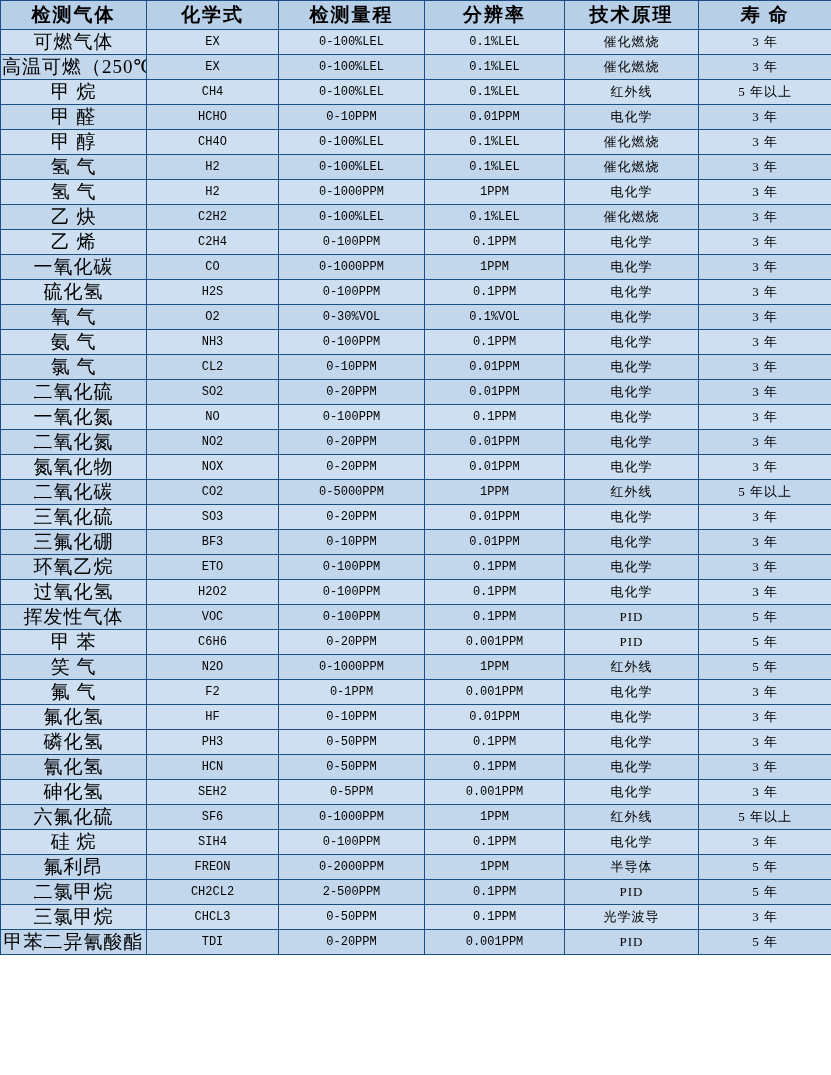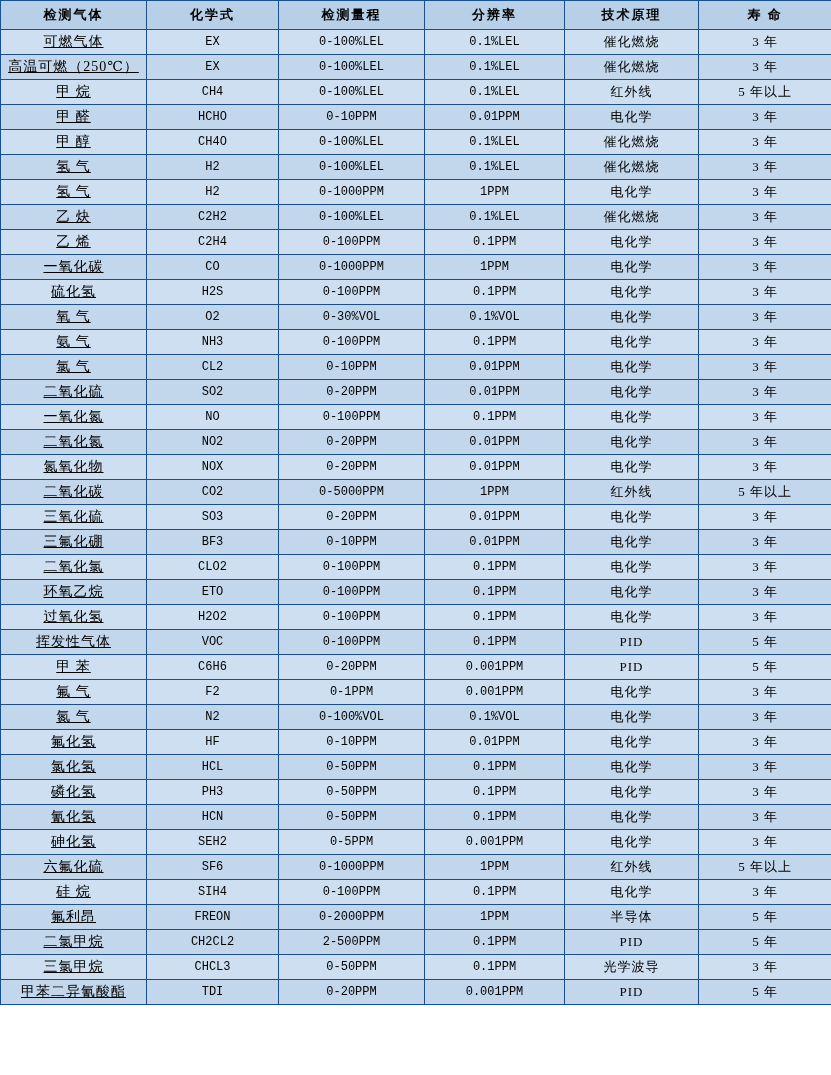--- a/index.html
+++ b/index.html
@@ -26,36 +26,35 @@
     border: 1px solid #1b4f87;
     text-align: center;
     vertical-align: middle;
     height: 22px;
     line-height: 20px;
     overflow: hidden;
     white-space: nowrap;
   }
   #gas-table thead th {
     background: #b8cfe8;
-    font-size: 13px;
+    font-size: 19px;
     font-weight: bold;
     letter-spacing: 2px;
     height: 26px;
     color: #000000;
   }
   #gas-table tbody tr.odd td {
     background: #cddff0;
   }
   #gas-table tbody tr.even td {
     background: #c2d6ec;
   }
   #gas-table tbody td.col-name {
-    font-size: 14px;
+    font-size: 19px;
     letter-spacing: 1px;
-    text-decoration: underline;
   }
   #gas-table tbody td.col-formula,
   #gas-table tbody td.col-range,
   #gas-table tbody td.col-res {
     font-family: "Liberation Mono", "DejaVu Sans Mono", monospace;
     font-size: 12px;
   }
   #gas-table tbody td.col-tech,
   #gas-table tbody td.col-life {
     font-size: 13px;
@@ -246,28 +245,20 @@
         <td class="col-life">3 年</td>
       </tr>
       <tr class="even">
         <td class="col-name">三氟化硼</td>
         <td class="col-formula">BF3</td>
         <td class="col-range">0-10PPM</td>
         <td class="col-res">0.01PPM</td>
         <td class="col-tech">电化学</td>
         <td class="col-life">3 年</td>
       </tr>
-      <tr class="odd">
-        <td class="col-name">二氧化氯</td>
-        <td class="col-formula">CLO2</td>
-        <td class="col-range">0-100PPM</td>
-        <td class="col-res">0.1PPM</td>
-        <td class="col-tech">电化学</td>
-        <td class="col-life">3 年</td>
-      </tr>
       <tr class="even">
         <td class="col-name">环氧乙烷</td>
         <td class="col-formula">ETO</td>
         <td class="col-range">0-100PPM</td>
         <td class="col-res">0.1PPM</td>
         <td class="col-tech">电化学</td>
         <td class="col-life">3 年</td>
       </tr>
       <tr class="odd">
         <td class="col-name">过氧化氢</td>
@@ -284,51 +275,43 @@
         <td class="col-res">0.1PPM</td>
         <td class="col-tech">PID</td>
         <td class="col-life">5 年</td>
       </tr>
       <tr class="odd">
         <td class="col-name">甲 苯</td>
         <td class="col-formula">C6H6</td>
         <td class="col-range">0-20PPM</td>
         <td class="col-res">0.001PPM</td>
         <td class="col-tech">PID</td>
+        <td class="col-life">5 年</td>
+      </tr>
+      <tr class="even">
+        <td class="col-name">笑 气</td>
+        <td class="col-formula">N2O</td>
+        <td class="col-range">0-1000PPM</td>
+        <td class="col-res">1PPM</td>
+        <td class="col-tech">红外线</td>
         <td class="col-life">5 年</td>
       </tr>
       <tr class="odd">
         <td class="col-name">氟 气</td>
         <td class="col-formula">F2</td>
         <td class="col-range">0-1PPM</td>
         <td class="col-res">0.001PPM</td>
         <td class="col-tech">电化学</td>
         <td class="col-life">3 年</td>
       </tr>
-      <tr class="even">
-        <td class="col-name">氮 气</td>
-        <td class="col-formula">N2</td>
-        <td class="col-range">0-100%VOL</td>
-        <td class="col-res">0.1%VOL</td>
-        <td class="col-tech">电化学</td>
-        <td class="col-life">3 年</td>
-      </tr>
       <tr class="odd">
         <td class="col-name">氟化氢</td>
         <td class="col-formula">HF</td>
         <td class="col-range">0-10PPM</td>
         <td class="col-res">0.01PPM</td>
-        <td class="col-tech">电化学</td>
-        <td class="col-life">3 年</td>
-      </tr>
-      <tr class="even">
-        <td class="col-name">氯化氢</td>
-        <td class="col-formula">HCL</td>
-        <td class="col-range">0-50PPM</td>
-        <td class="col-res">0.1PPM</td>
         <td class="col-tech">电化学</td>
         <td class="col-life">3 年</td>
       </tr>
       <tr class="odd">
         <td class="col-name">磷化氢</td>
         <td class="col-formula">PH3</td>
         <td class="col-range">0-50PPM</td>
         <td class="col-res">0.1PPM</td>
         <td class="col-tech">电化学</td>
         <td class="col-life">3 年</td>

